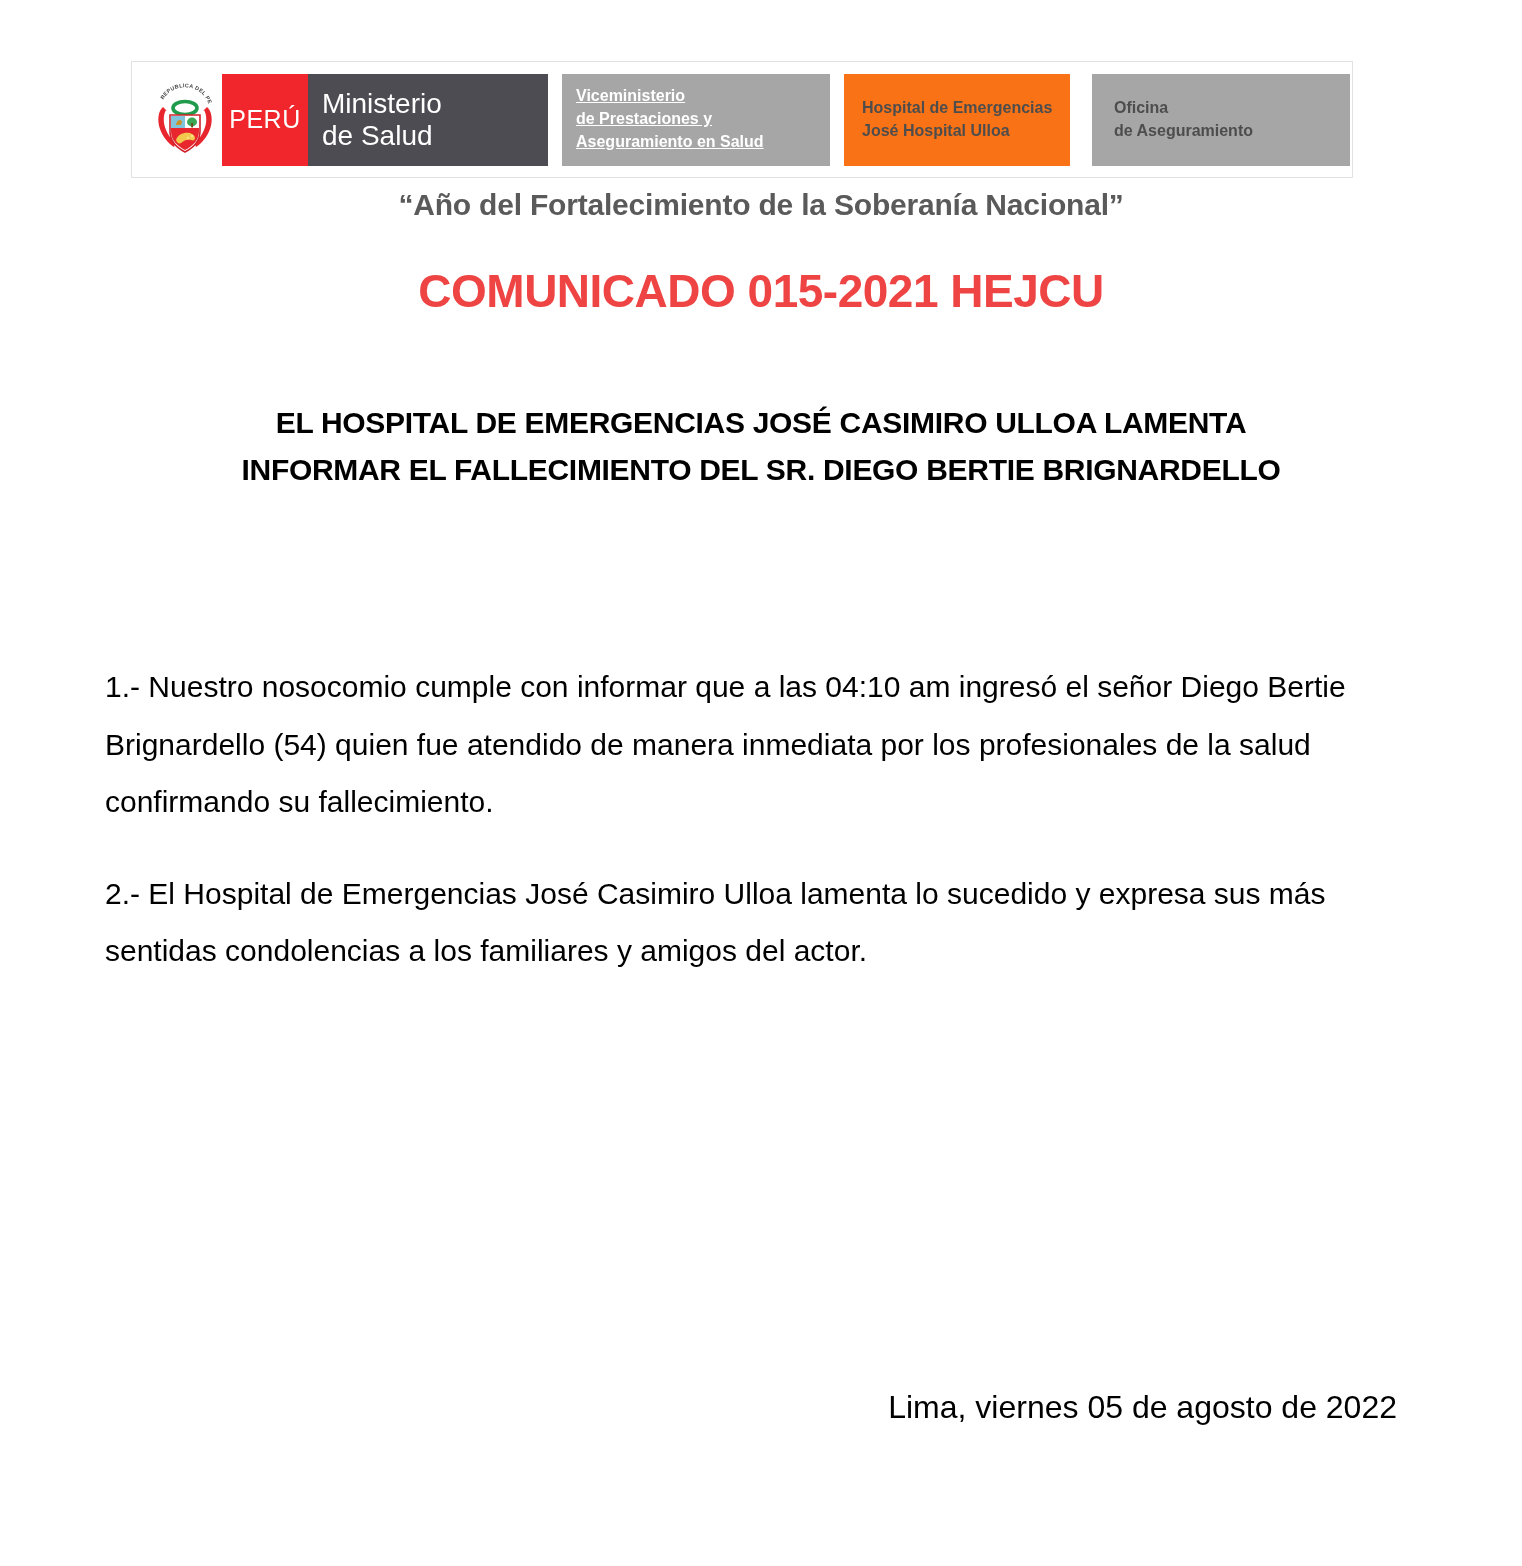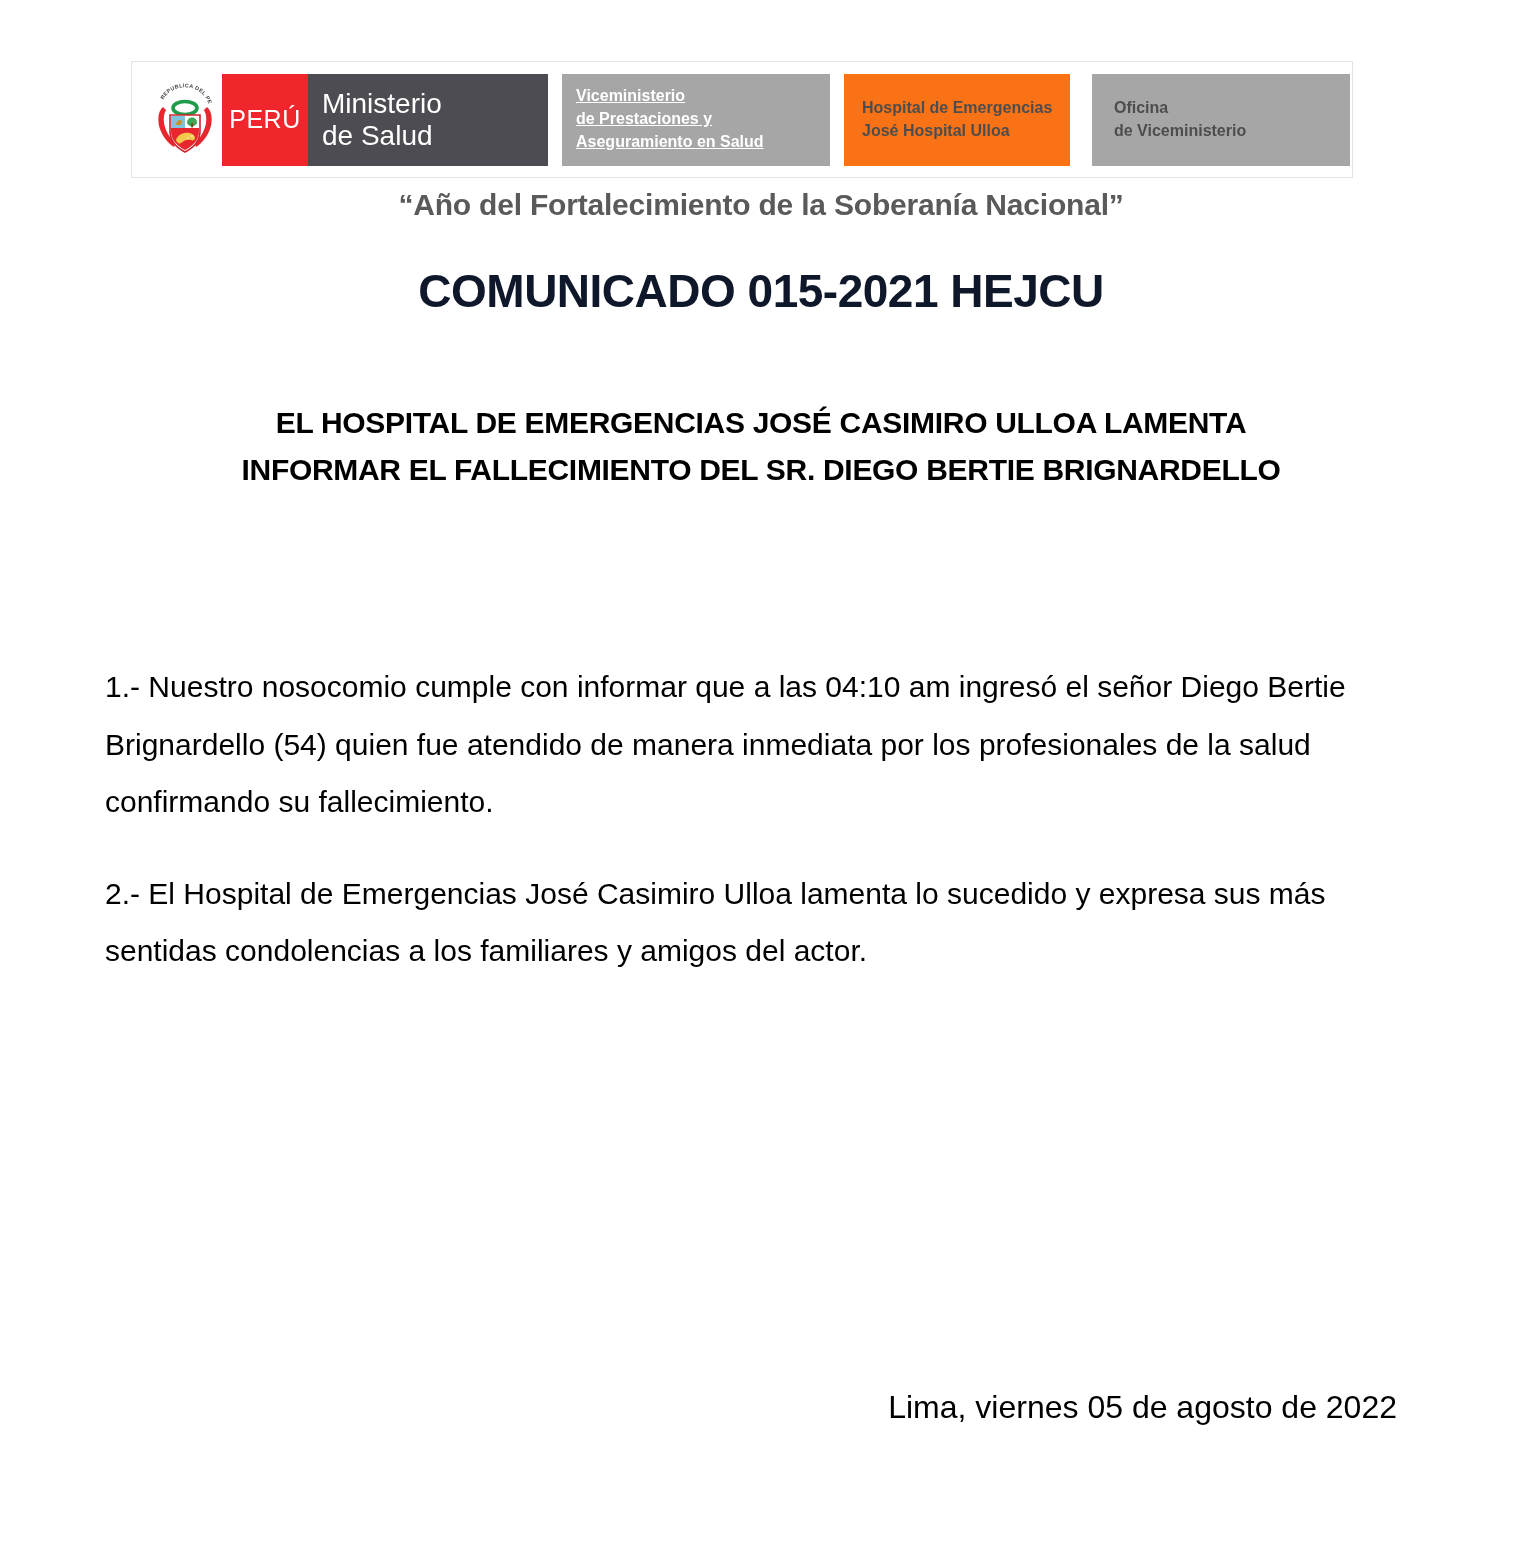--- a/index.html
+++ b/index.html
@@ -135,21 +135,21 @@
 
   
   .main-title {
     position: absolute;
     left: 0;
     top: 264px;
     width: 1522px;
     text-align: center;
     font-size: 46px;
     font-weight: bold;
-    color: #0f172a;
+    color: #ef4444;
     letter-spacing: -0.5px;
   }
 
   
   .subtitle {
     position: absolute;
     left: 0;
     top: 400px;
     width: 1522px;
     text-align: center;
@@ -243,21 +243,21 @@
     <div class="gl">Aseguramiento en Salud</div>
   </div>
 
   <div class="gray-box hosp-box">
     <div class="gl">Hospital de Emergencias</div>
     <div class="gl">José Hospital Ulloa</div>
   </div>
 
   <div class="gray-box ofic-box">
     <div class="gl">Oficina</div>
-    <div class="gl">de Viceministerio</div>
+    <div class="gl">de Aseguramiento</div>
   </div>
 </div>
 
 <div class="year-slogan">“Año del Fortalecimiento de la Soberanía Nacional”</div>
 
 <div class="main-title">COMUNICADO 015-2021 HEJCU</div>
 
 <div class="subtitle">
   <div>EL HOSPITAL DE EMERGENCIAS JOSÉ CASIMIRO ULLOA LAMENTA</div>
   <div>INFORMAR EL FALLECIMIENTO DEL SR. DIEGO BERTIE BRIGNARDELLO</div>

